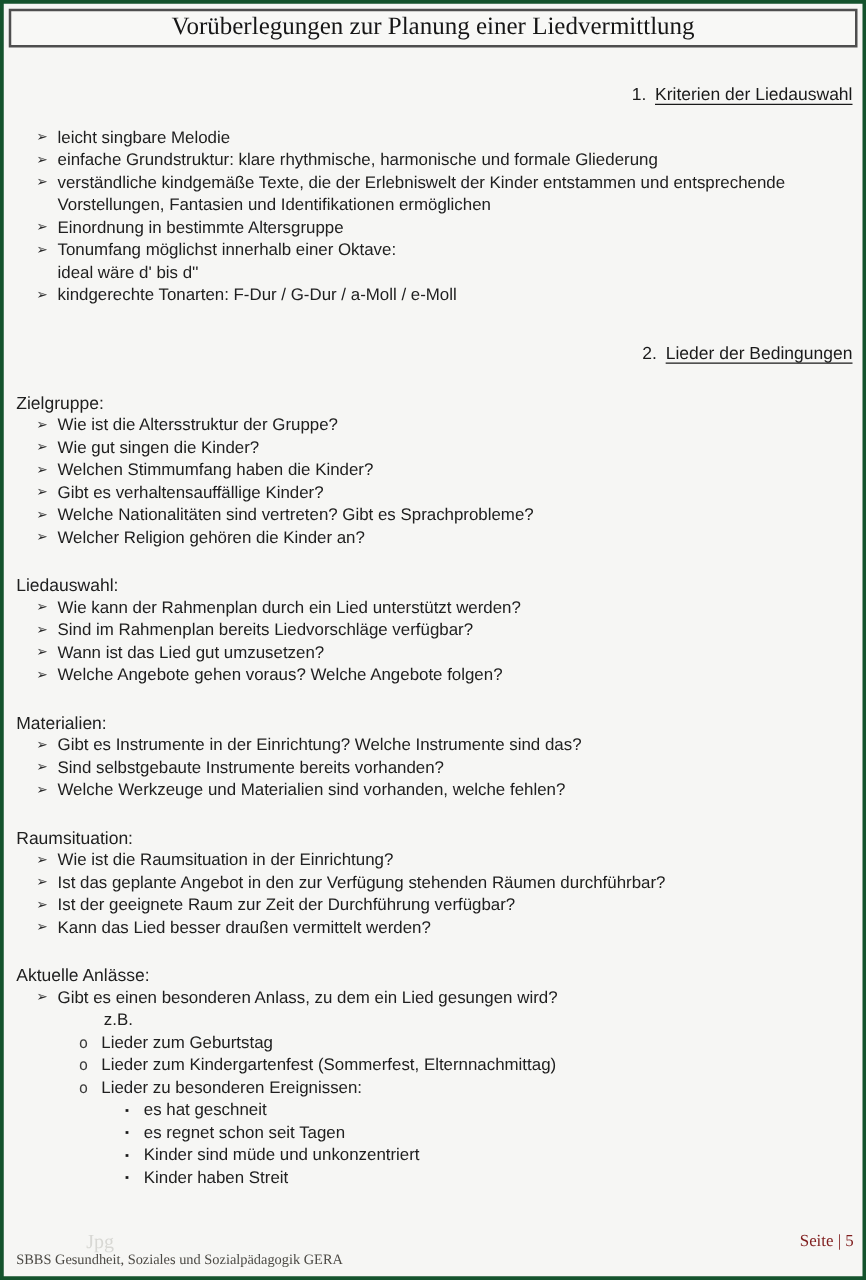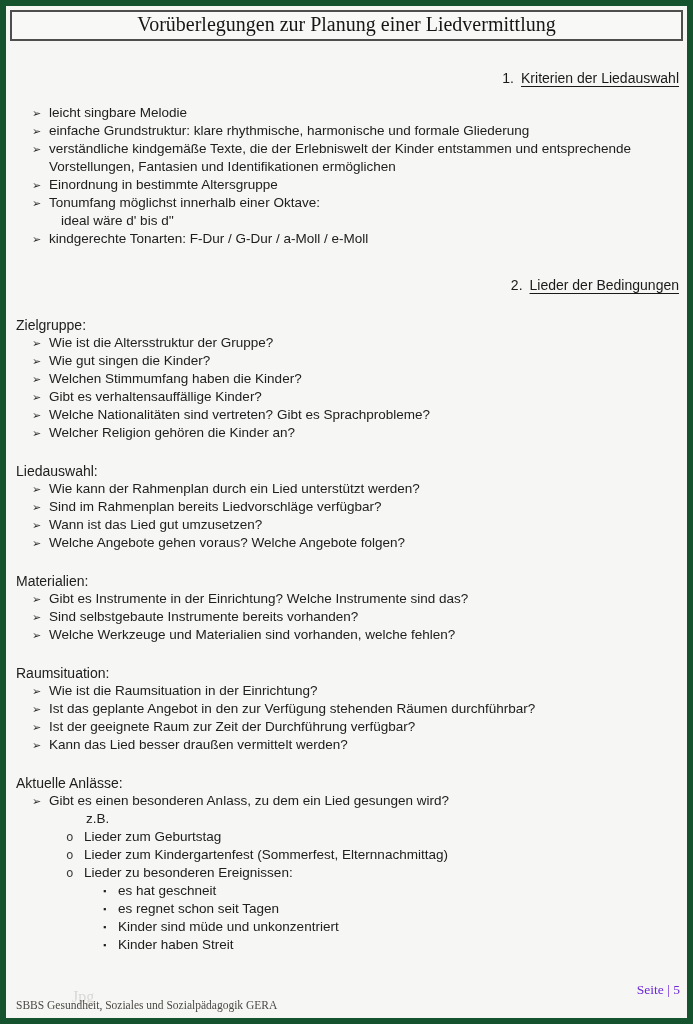--- a/index.html
+++ b/index.html
@@ -1,58 +1,58 @@
 <!DOCTYPE html>
 <html><head>
 <meta charset="utf-8">
 <style>
   html,body{margin:0;padding:0;background:#e9e9e7;}
   .page{
     position:relative; width:693px; height:1024px; box-sizing:border-box;
-    background:#f6f6f4; border:6px solid #14532d; overflow:hidden;
+    background:#f6f6f4; border:3px solid #14532d; overflow:hidden;
     font-family:"Liberation Sans", sans-serif; color:#202020;
   }
   .title-box{
     margin:4px 4px 0 4px; border:2px solid #4e4e4e; background:#f8f8f6;
     text-align:center; font-family:"Liberation Serif", serif;
     font-size:20px; line-height:23px; padding:1px 0 3px 0; color:#161616;
   }
   .content{ padding:0 8px 0 10px; }
   .section-heading{ font-size:14px; line-height:22px; margin-top:26px; color:#1a1a1a;text-align:right;}
   .section-heading .num{ margin-right:7px; }
   .section-heading .txt{ text-decoration:underline; text-underline-offset:3px; }
   .group-label{
     font-size:14px; line-height:18px; margin-top:20px;
     text-underline-offset:2px;
   }
   ul{ list-style:none; margin:0; padding:0; }
   .arrow-list{ font-size:13.5px; line-height:18px; }
   .arrow-list.after-heading{ margin-top:15px; }
   .li-arrow{ position:relative; padding-left:33px; }
   .b-arrow{ position:absolute; left:16px; top:0; font-size:11px; line-height:18px; color:#2a2a2a; }
-  .subline{ margin-left:12px; }
+  .subline{ margin-left:0; }
   .subline.indent{ margin-left:37px; }
   .li-circle{ position:relative; padding-left:35px; }
   .b-circle{
     position:absolute; left:17px; top:0; line-height:18px;
     font-family:"DejaVu Sans Mono", monospace; font-size:12.5px; color:#3d3d3d;
   }
   .li-square{ position:relative; padding-left:34px; }
   .b-square{ position:absolute; left:19px; top:0; font-size:9px; line-height:18px; color:#1a1a1a; }
   .watermark{
     position:absolute; left:66px; top:982px; font-size:16px;
     color:#d8d8d4; font-family:"Liberation Serif", serif;
   }
   .footer-left{
     position:absolute; left:10px; bottom:7px;
     font-family:"Liberation Serif", serif; font-size:11.5px; color:#4b4944;
   }
   .footer-right{
     position:absolute; right:7px; bottom:20px;
-    font-family:"Liberation Serif", serif; font-size:13.5px; color:#6d28d9;
+    font-family:"Liberation Serif", serif; font-size:13.5px; color:#7f1d1d;
   }
 </style>
 </head>
 <body>
 
 <div class="page">
   <div class="title-box">Vorüberlegungen zur Planung einer Liedvermittlung</div>
   <div class="content" id="content">
       <div class="section-heading"><span class="num">1.</span><span class="txt">Kriterien der Liedauswahl</span></div>
       <ul class="arrow-list after-heading">

